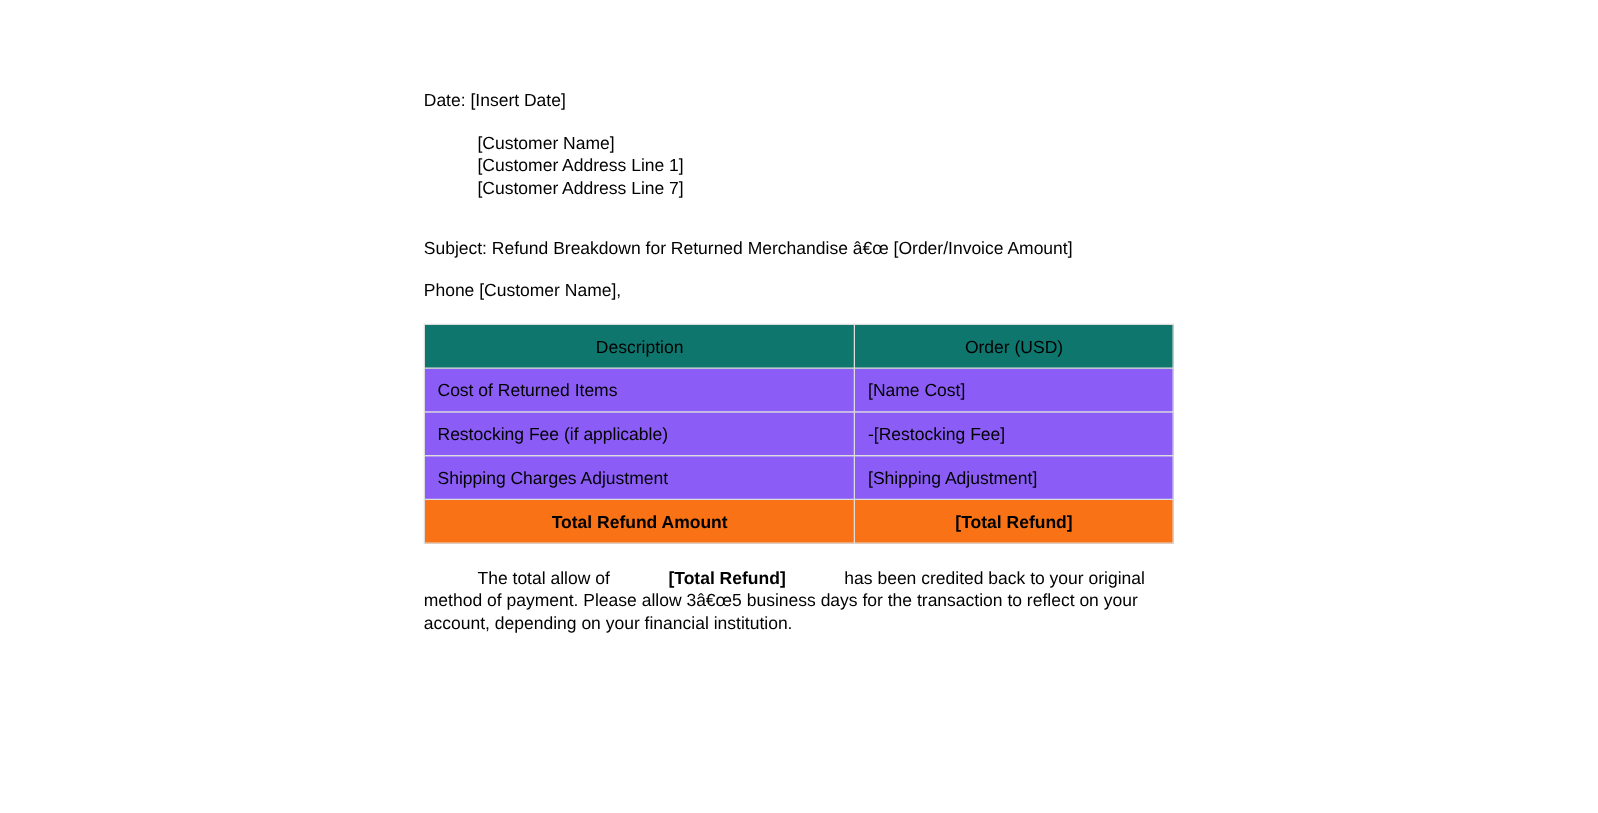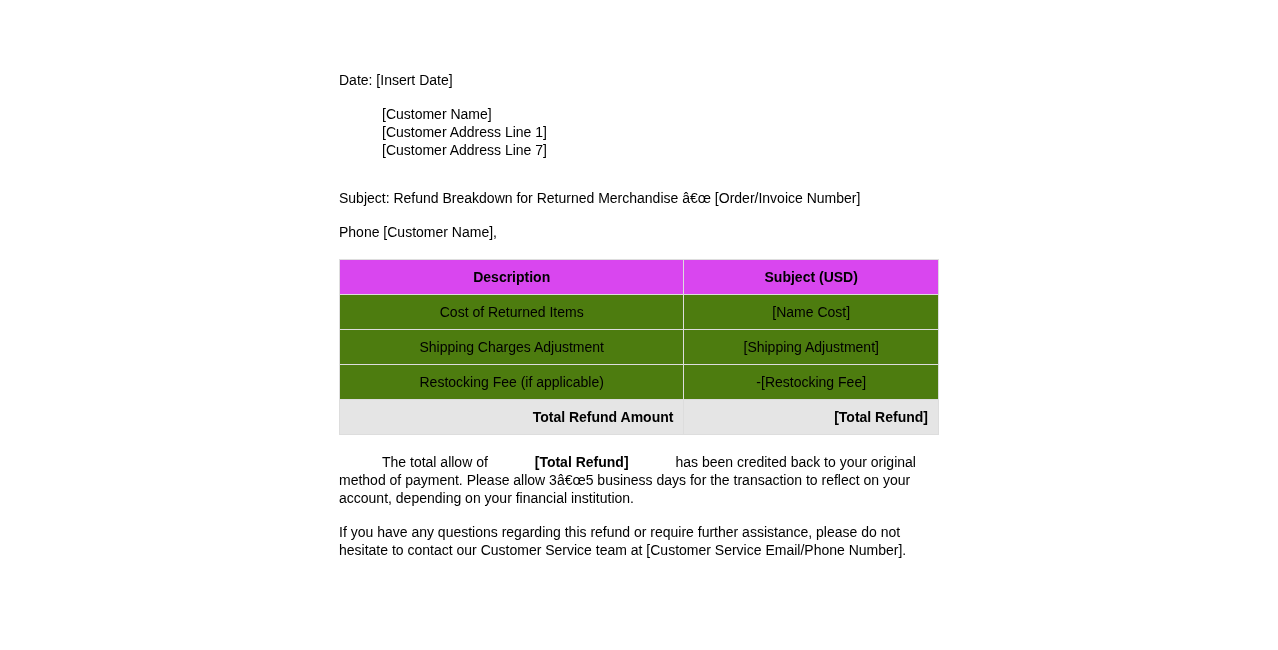--- a/index.html
+++ b/index.html
@@ -31,72 +31,71 @@
     margin: 18px 0;
     table-layout: fixed;
   }
   table.refund-table th,
   table.refund-table td {
     border: 1px solid #dddddd;
     padding: 8px 10px;
     line-height: 18px;
   }
   table.refund-table th {
-    background: #d946ef;
-    font-weight: bold;
+    background: #0f766e;
+    font-weight: normal;
     text-align: center;
   }
   table.refund-table .col-desc { width: 57.5%; }
   table.refund-table .col-amount { width: 42.5%; }
-  table.refund-table td { text-align: center; background: #4d7c0f; }
+  table.refund-table td { text-align: left; background: #8b5cf6; }
   table.refund-table tr.total-row td {
-    background: #e5e5e5;
+    background: #f97316;
     font-weight: bold;
-    text-align: right;
+    text-align: center;
   }
   .bold { font-weight: bold; }
 </style>
 </head>
 <body>
 
 <div class="page">
 
   <p class="date-line">Date: [Insert Date]</p>
 
   <p class="address-block"><span>[Customer Name]</span><br><span>[Customer Address Line 1]</span><br><span>[Customer Address Line 7]</span></p>
 
-  <p class="subject-line">Subject: Refund Breakdown for Returned Merchandise â€œ [Order/Invoice Number]</p>
+  <p class="subject-line">Subject: Refund Breakdown for Returned Merchandise â€œ [Order/Invoice Amount]</p>
 
   <p class="salutation">Phone [Customer Name],</p>
 
 
   <table class="refund-table">
     <thead>
       <tr>
         <th class="col-desc">Description</th>
-        <th class="col-amount">Subject (USD)</th>
+        <th class="col-amount">Order (USD)</th>
       </tr>
     </thead>
     <tbody>
       <tr>
         <td>Cost of Returned Items</td>
         <td>[Name Cost]</td>
       </tr>
       <tr>
+        <td>Restocking Fee (if applicable)</td>
+        <td>-[Restocking Fee]</td>
+      </tr>
+      <tr>
         <td>Shipping Charges Adjustment</td>
         <td>[Shipping Adjustment]</td>
-      </tr>
-      <tr>
-        <td>Restocking Fee (if applicable)</td>
-        <td>-[Restocking Fee]</td>
       </tr>
       <tr class="total-row">
         <td>Total Refund Amount</td>
         <td>[Total Refund]</td>
       </tr>
     </tbody>
   </table>
 
   <p class="total-paragraph"><span>The total allow of </span><span class="bold">[Total Refund]</span><span> has been credited back to your original method of payment. Please allow 3â€œ5 business days for the transaction to reflect on your account, depending on your financial institution.</span></p>
 
-  <p class="closing-paragraph">If you have any questions regarding this refund or require further assistance, please do not hesitate to contact our Customer Service team at [Customer Service Email/Phone Number].</p>
 
 </div>
 
 </body></html>

